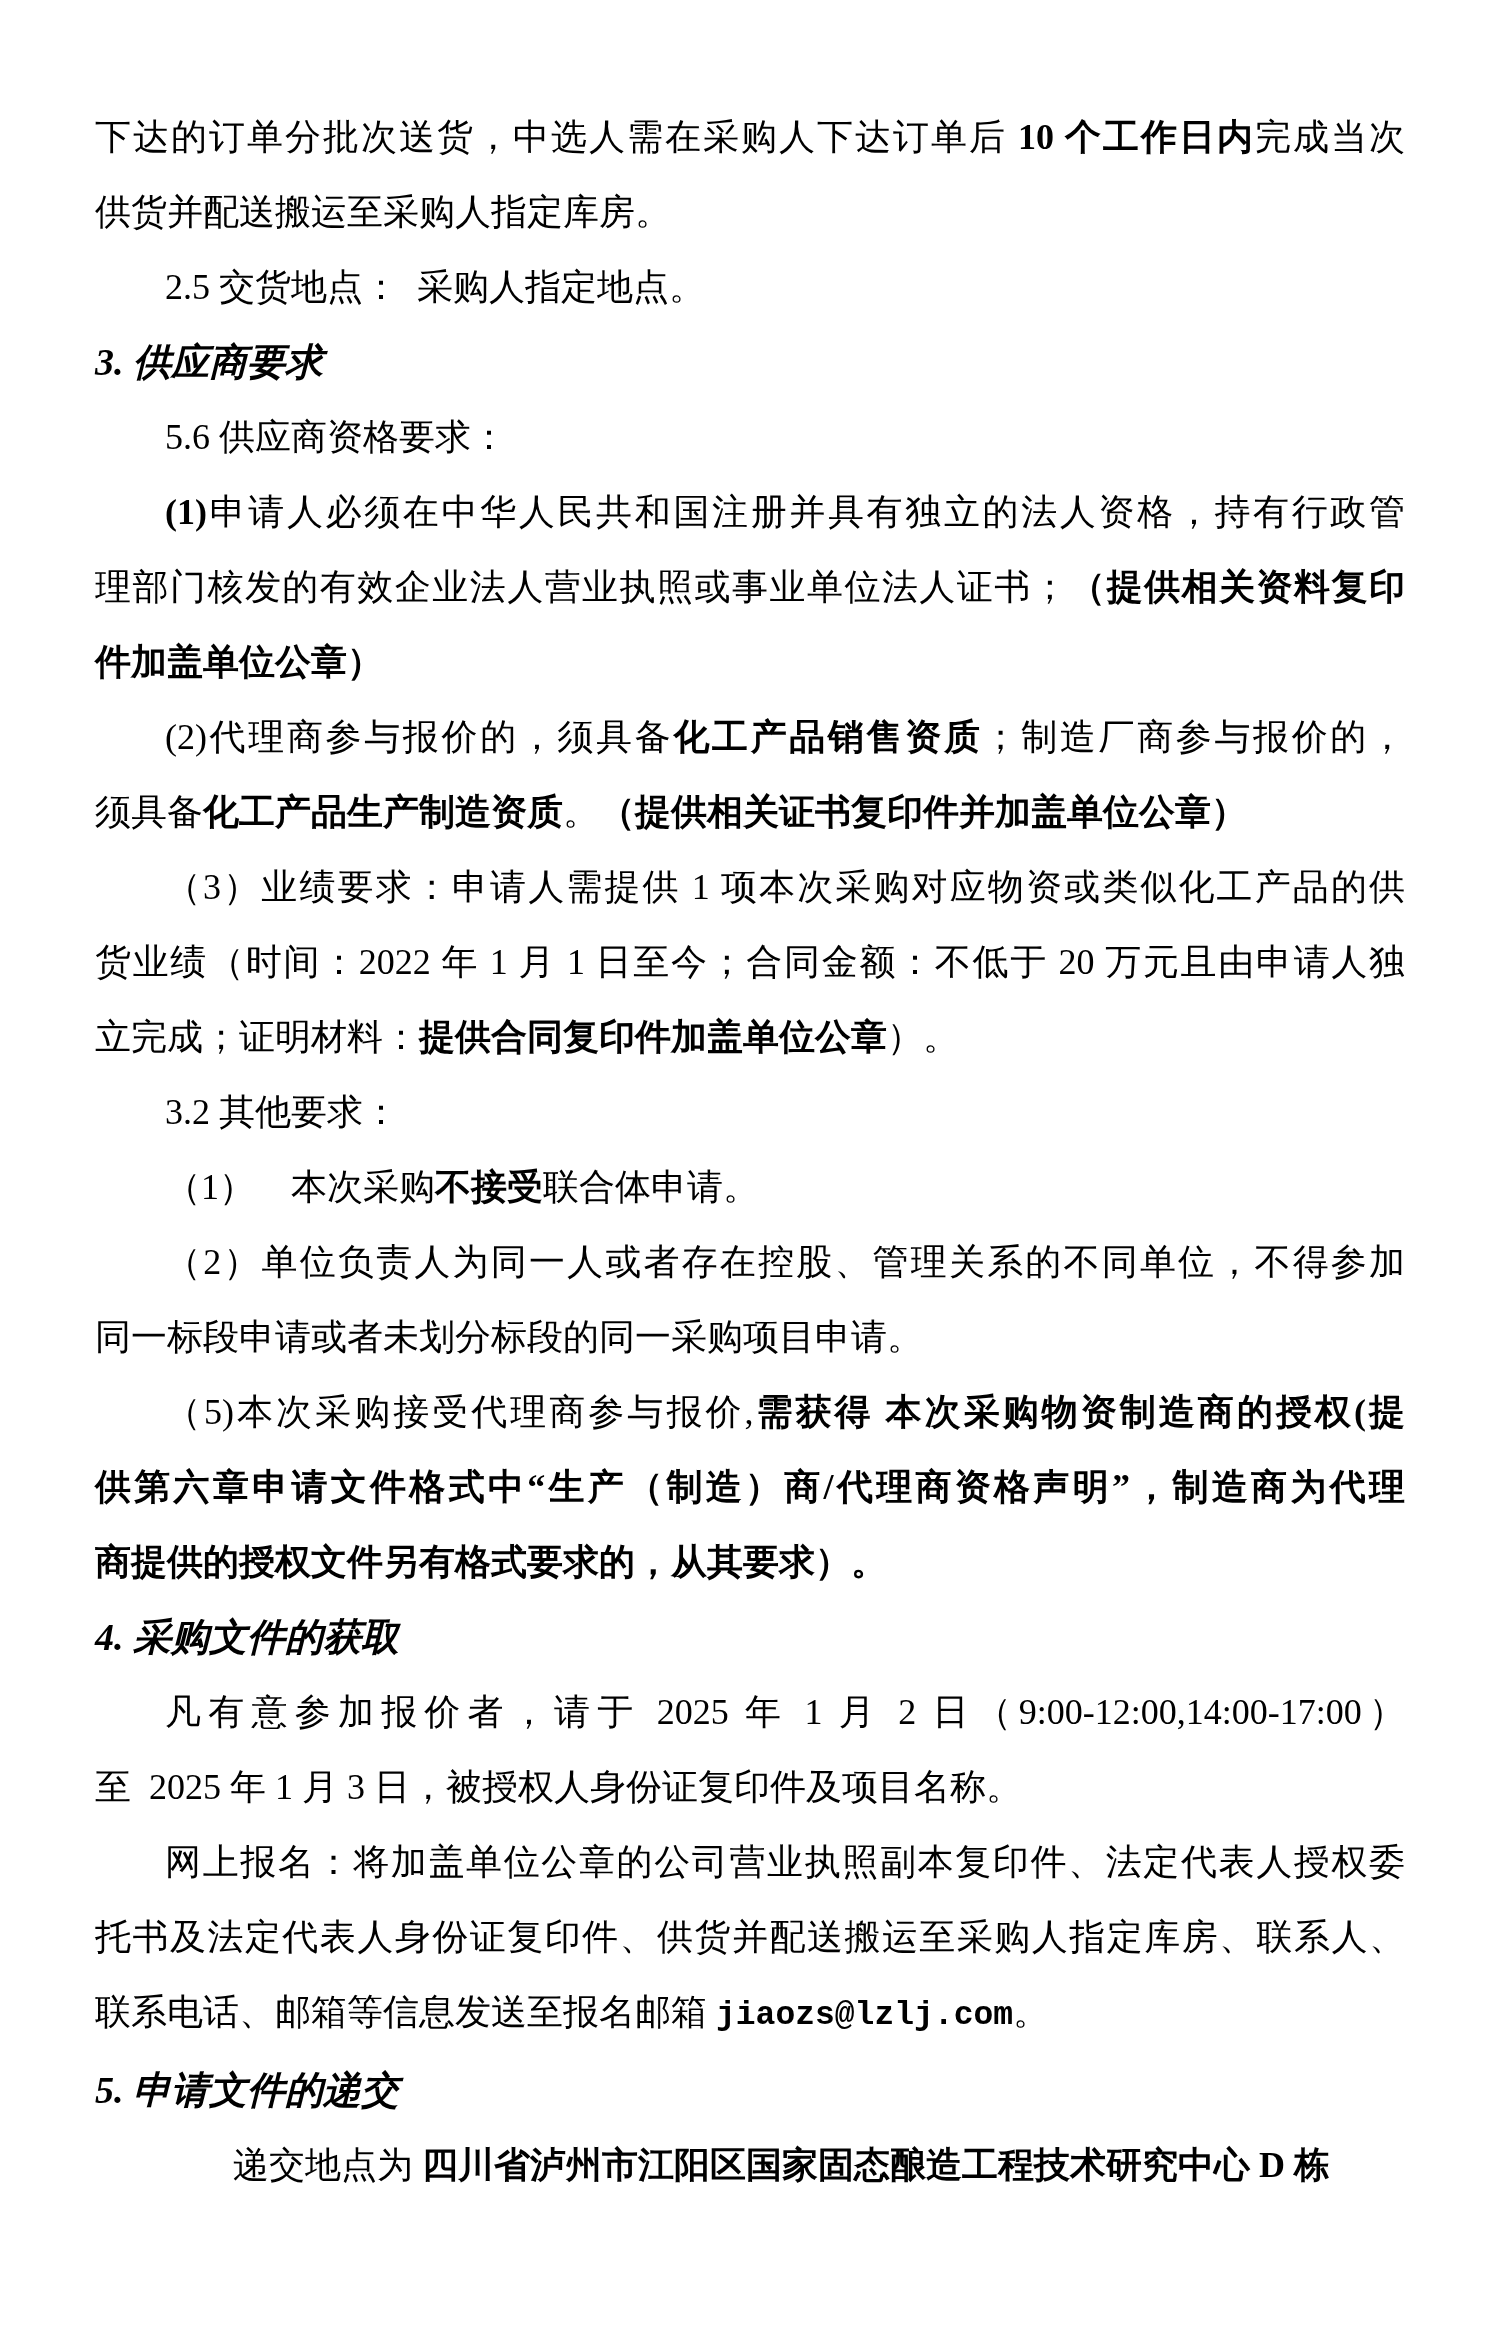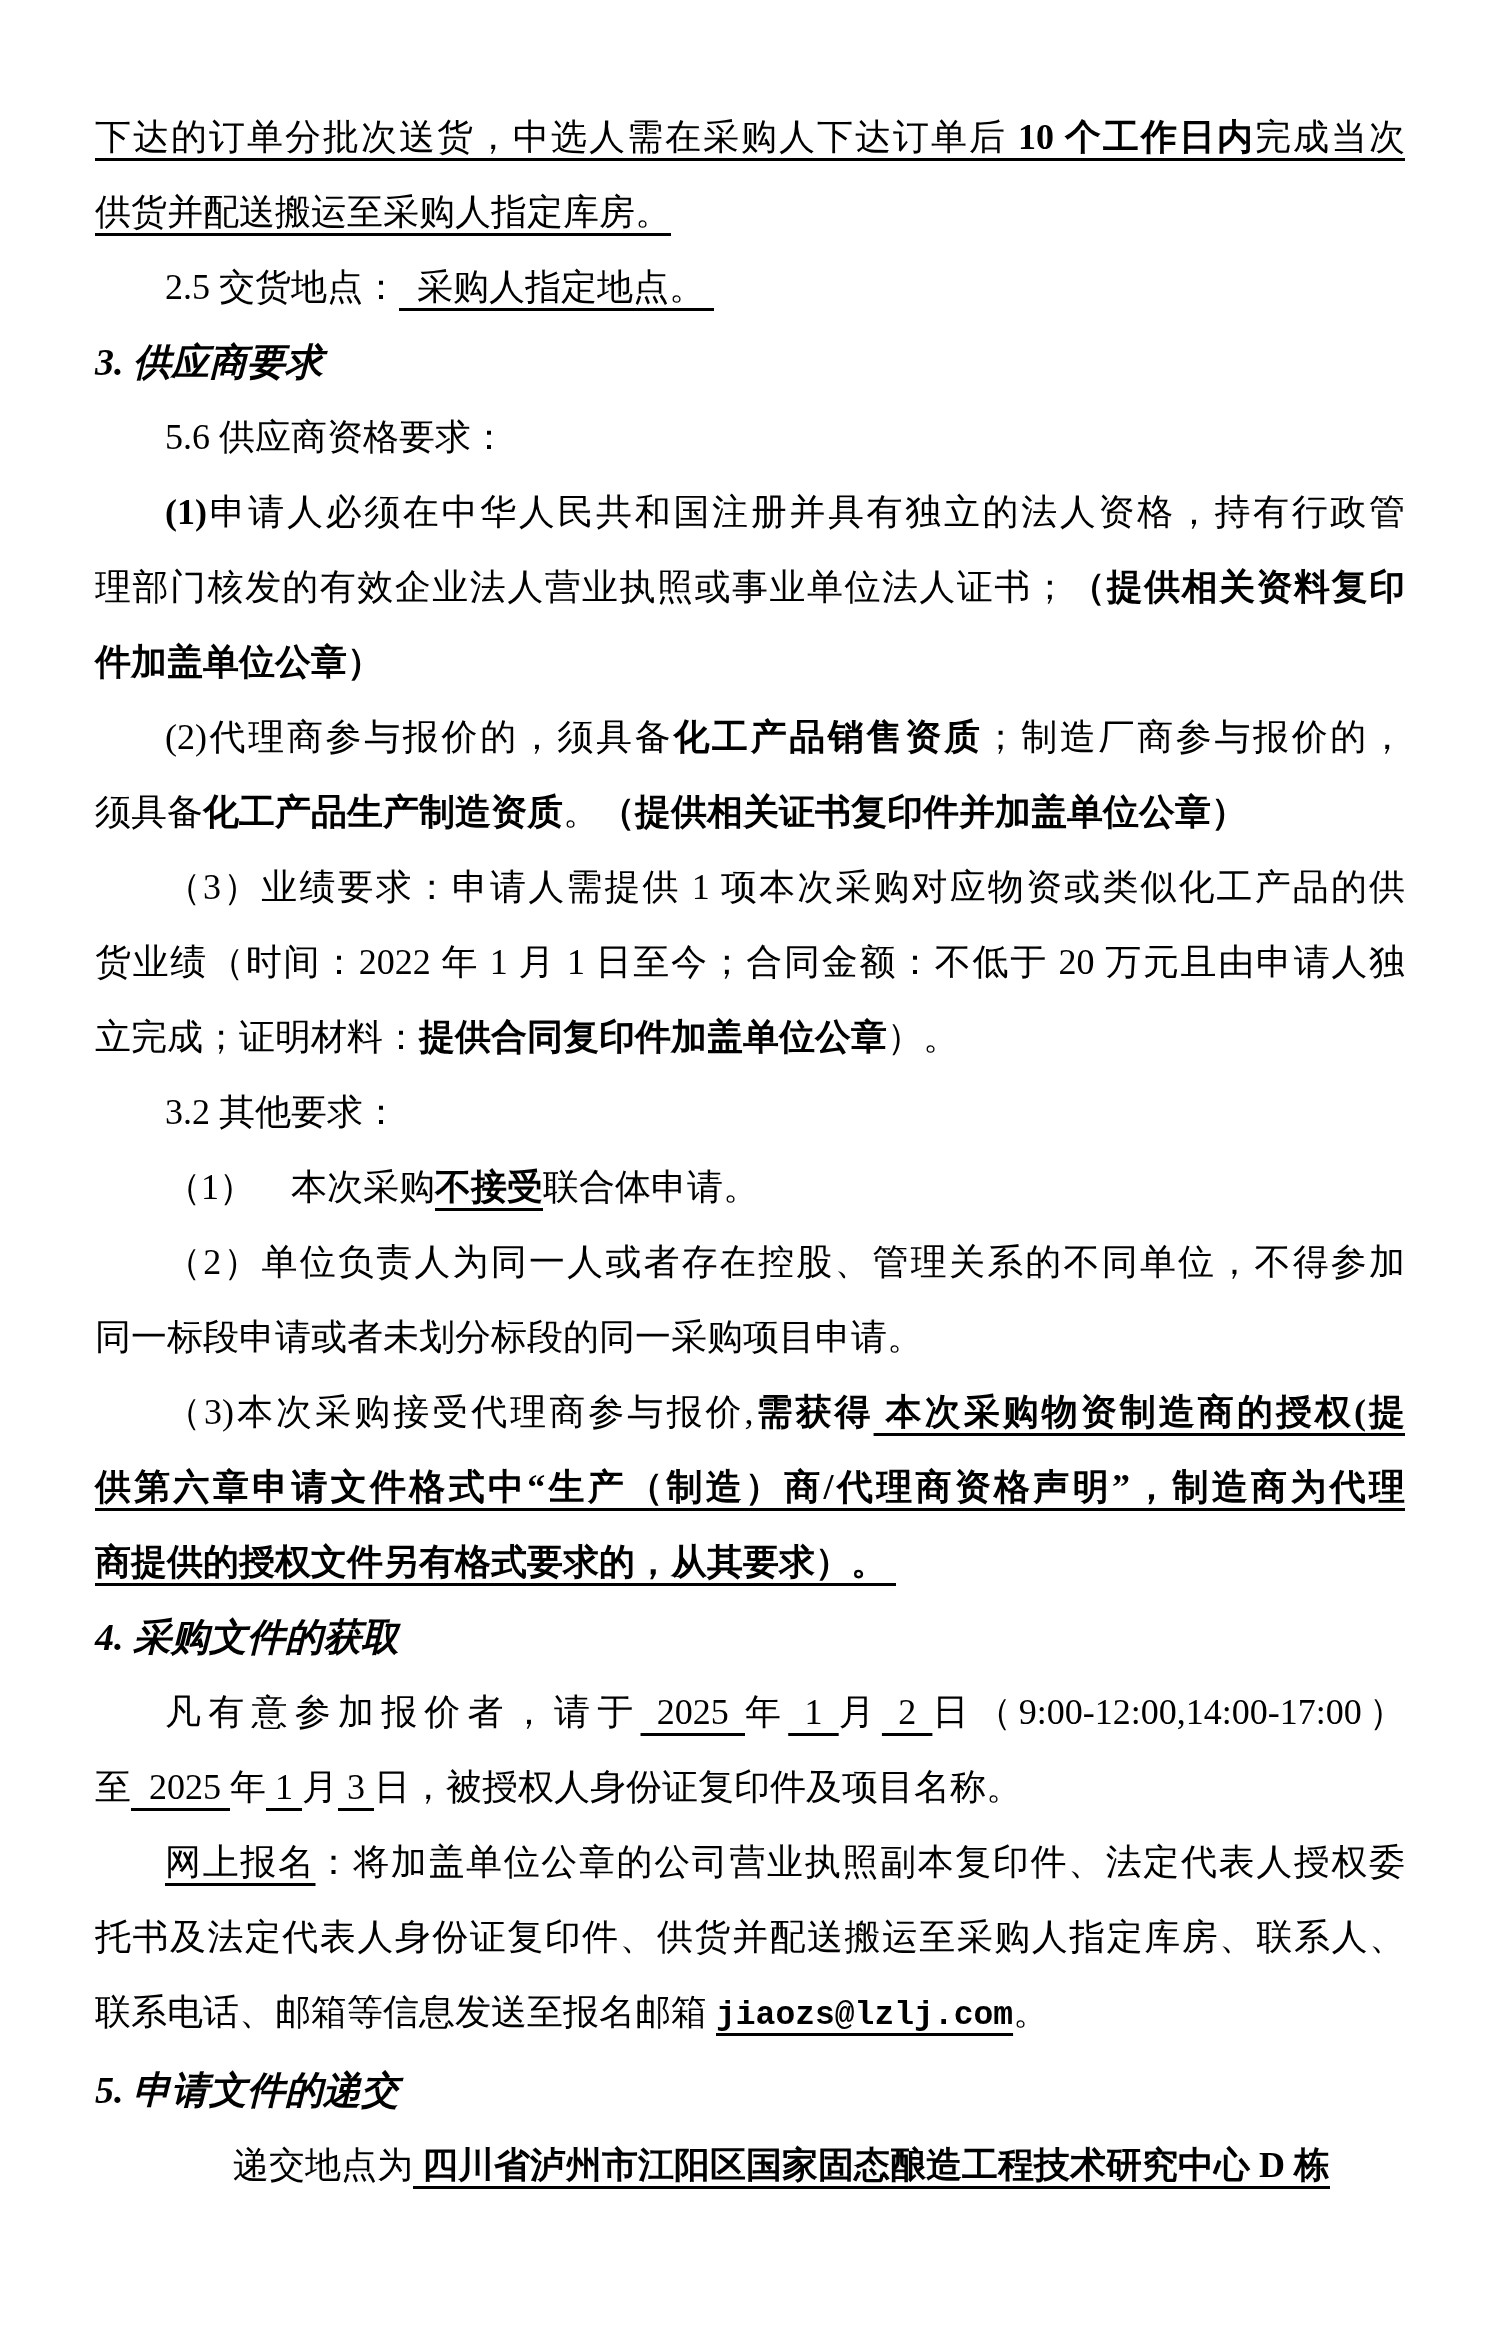--- a/index.html
+++ b/index.html
@@ -31,21 +31,20 @@
   p.ind1 { text-indent: 70px; }
   p.ind2 { text-indent: 138px; }
   p.fill {
     text-align: justify;
     text-align-last: justify;
     text-justify: inter-ideograph;
   }
   p.hd { font-weight: 700; font-size: 38px; font-style: italic; }
   span.b { font-weight: 700; }
   span.u {
-    text-decoration: underline;
     text-decoration-thickness: 3px;
     text-underline-offset: 9px;
   }
   span.mono {
     font-family: "Liberation Mono", "DejaVu Sans Mono", monospace;
     font-size: 33px;
     font-weight: 700;
   }
 </style>
 </head>
@@ -63,21 +62,21 @@
       <p class="line ind0"><span class="b">件加盖单位公章）</span></p>
       <p class="line ind1 fill"><span>(2)代理商参与报价的，须具备</span><span class="b">化工产品销售资质</span><span>；制造厂商参与报价的，</span></p>
       <p class="line ind0"><span>须具备</span><span class="b">化工产品生产制造资质</span><span>。</span><span class="b">（提供相关证书复印件并加盖单位公章）</span></p>
       <p class="line ind1 fill"><span>（3）业绩要求：申请人需提供 1 项本次采购对应物资或类似化工产品的供</span></p>
       <p class="line ind0 fill"><span>货业绩（时间：2022 年 1 月 1 日至今；合同金额：不低于 20 万元且由申请人独</span></p>
       <p class="line ind0"><span>立完成；证明材料：</span><span class="b">提供合同复印件加盖单位公章</span><span>）。</span></p>
       <p class="line ind1"><span>3.2 其他要求：</span></p>
       <p class="line ind1"><span>（1）　本次采购</span><span class="b u">不接受</span><span>联合体申请。</span></p>
       <p class="line ind1 fill"><span>（2）单位负责人为同一人或者存在控股、管理关系的不同单位，不得参加</span></p>
       <p class="line ind0"><span>同一标段申请或者未划分标段的同一采购项目申请。</span></p>
-      <p class="line ind1 fill"><span>（3)本次采购接受代理商参与报价,</span><span class="b">需获得</span><span class="b u">&nbsp;本次采购物资制造商的授权(提</span></p>
+      <p class="line ind1 fill"><span>（5)本次采购接受代理商参与报价,</span><span class="b">需获得</span><span class="b u">&nbsp;本次采购物资制造商的授权(提</span></p>
       <p class="line ind0 fill"><span class="b u">供第六章申请文件格式中“生产（制造）商/代理商资格声明”，制造商为代理</span></p>
       <p class="line ind0"><span class="b u">商提供的授权文件另有格式要求的，从其要求）。&nbsp;</span></p>
       <p class="line ind0 hd"><span class="b">4. 采购文件的获取</span></p>
       <p class="line ind1 fill"><span>凡有意参加报价者，请于</span><span class="u">&nbsp;2025&nbsp;</span><span>年</span><span class="u">&nbsp;1&nbsp;</span><span>月</span><span class="u">&nbsp;2&nbsp;</span><span>日（9:00-12:00,14:00-17:00）</span></p>
       <p class="line ind0"><span>至</span><span class="u">&nbsp;&nbsp;2025&nbsp;</span><span>年</span><span class="u">&nbsp;1&nbsp;</span><span>月</span><span class="u">&nbsp;3&nbsp;</span><span>日，被授权人身份证复印件及项目名称。</span></p>
       <p class="line ind1 fill"><span class="u">网上报名</span><span>：将加盖单位公章的公司营业执照副本复印件、法定代表人授权委</span></p>
       <p class="line ind0 fill"><span>托书及法定代表人身份证复印件、供货并配送搬运至采购人指定库房、联系人、</span></p>
       <p class="line ind0"><span>联系电话、邮箱等信息发送至报名邮箱 </span><span class="u mono">jiaozs@lzlj.com</span><span>。</span></p>
       <p class="line ind0 hd"><span class="b">5. 申请文件的递交</span></p>
       <p class="line ind2"><span>递交地点为</span><span class="b u">&nbsp;四川省泸州市江阳区国家固态酿造工程技术研究中心 D 栋</span></p>

